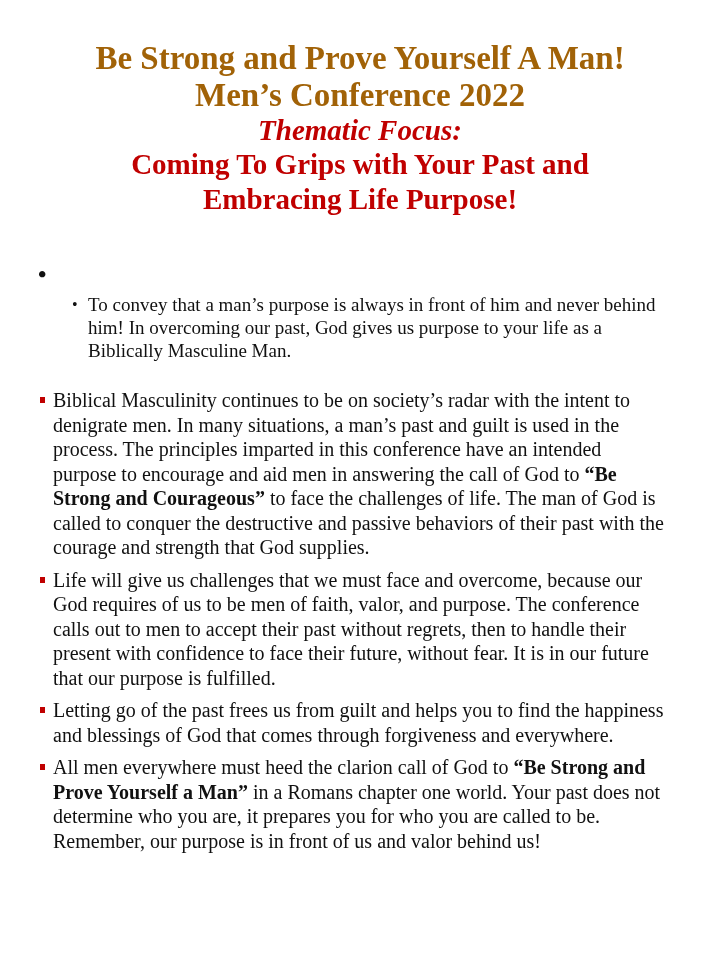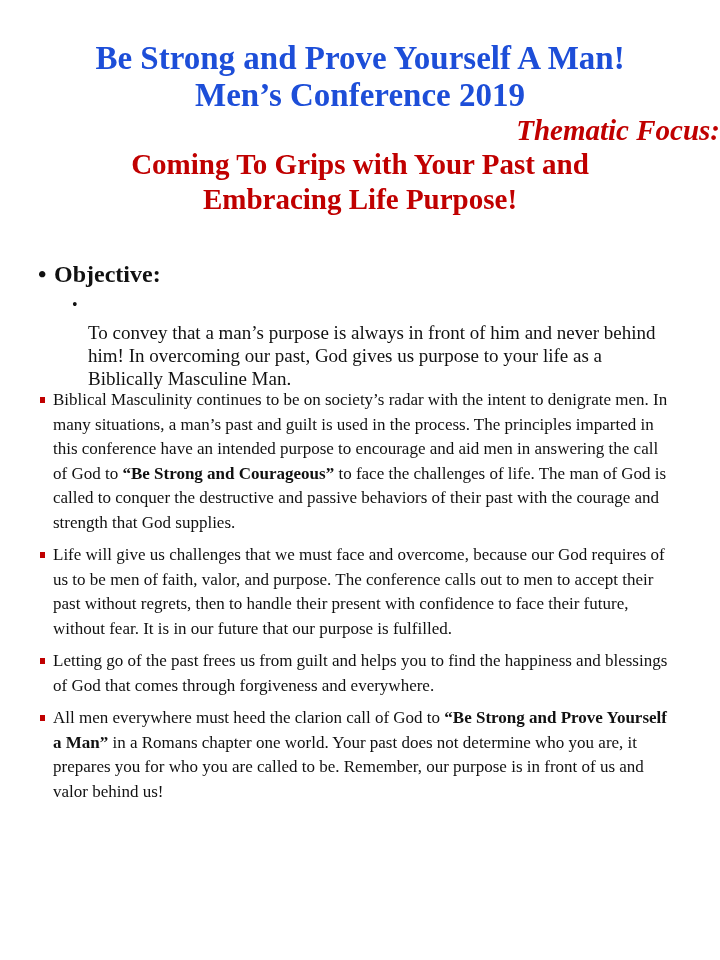--- a/index.html
+++ b/index.html
@@ -15,29 +15,28 @@
     }
     .header {
       position: absolute;
       top: 40px; left: 0; width: 720px;
       text-align: center;
     }
     .title {
       font-weight: bold;
       font-size: 33px;
       line-height: 37px;
-      color: #1d4ed8;
+      color: #a16207;
     }
     .theme-label {
       font-weight: bold;
       font-style: italic;
       font-size: 29px;
       line-height: 33px;
       color: #C00000;
-      text-align: right;
     }
     .theme {
       font-weight: bold;
       font-size: 29px;
       line-height: 35px;
       color: #C00000;
       text-align: center;
     }
     .objective {
       position: absolute;
@@ -46,29 +45,29 @@
     .obj-head {
       display: flex; align-items: baseline;
       font-weight: bold; font-size: 24px; line-height: 30px;
     }
     .obj-bullet { width: 16px; font-size: 24px; }
     .obj-sub {
       display: flex; margin-top: 4px; margin-left: 34px;
       font-size: 19px; line-height: 23px;
     }
     .obj-sub-bullet { width: 16px; flex: none; font-size: 16px; }
-    .obj-sub-text { width: 578px; margin-top: 28px; }
+    .obj-sub-text { width: 578px; }
     .points {
       position: absolute;
       top: 388px; left: 38px; width: 640px;
       list-style: none;
     }
     .point {
       display: flex;
-      font-size: 17px;
+      font-size: 20px;
       line-height: 24.5px;
       margin-bottom: 8px;
       font-family: Liberation Serif, serif;
     }
     .point-bullet {
       flex: none; width: 15px; position: relative;
     }
     .point-bullet::before {
       content: ""; position: absolute;
       left: 2px; top: 9px;
@@ -76,30 +75,29 @@
       background: #C00000;
     }
     .point-text { width: 615px; }
     .point-text b { font-weight: bold; }
   </style>
 </head>
 <body>
 
 <div class="header">
   <div class="title">Be Strong and Prove Yourself A Man!</div>
-  <div class="title">Men’s Conference 2019</div>
+  <div class="title">Men’s Conference 2022</div>
   <div class="theme-label">Thematic Focus:</div>
   <div class="theme">Coming To Grips with Your Past and</div>
   <div class="theme">Embracing Life Purpose!</div>
 </div>
 
 <div class="objective">
   <div class="obj-head">
     <span class="obj-bullet">•</span>
-    <span>Objective:</span>
   </div>
   <div class="obj-sub">
     <span class="obj-sub-bullet">•</span>
     <span class="obj-sub-text">To convey that a man’s purpose is always in front of him and never behind him!  In overcoming our past, God gives us purpose to your life as a Biblically Masculine Man.</span>
   </div>
 </div>
 
 <ul class="points">
   <li class="point">
     <span class="point-bullet"></span>

